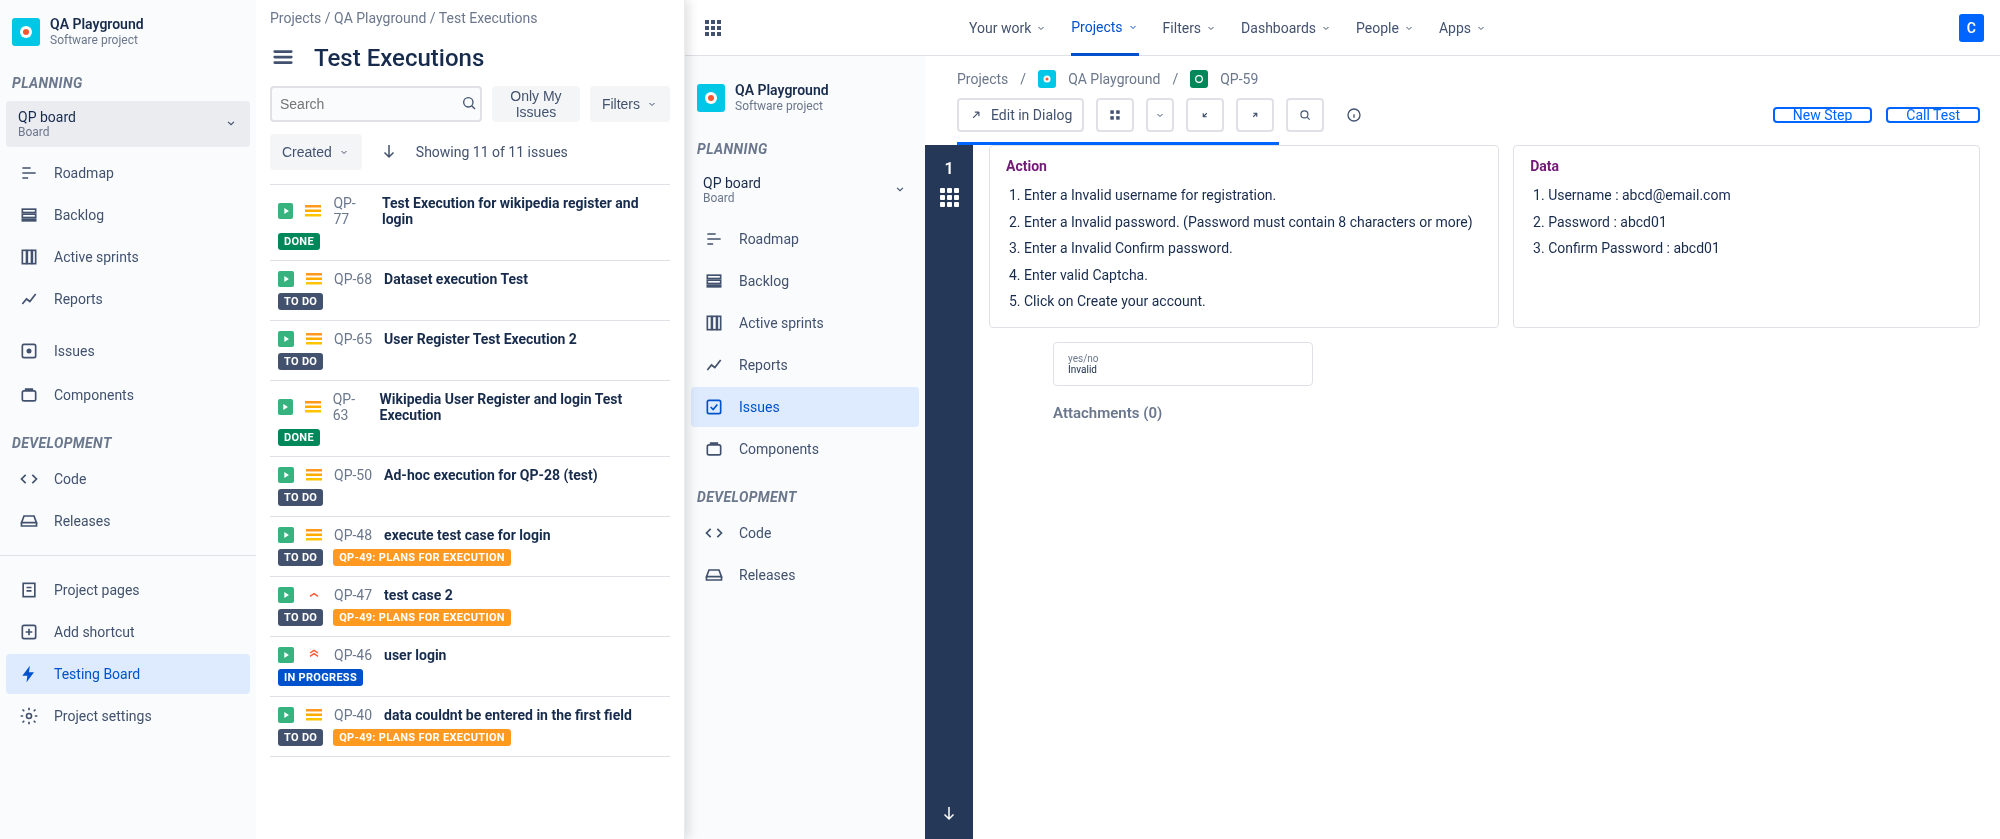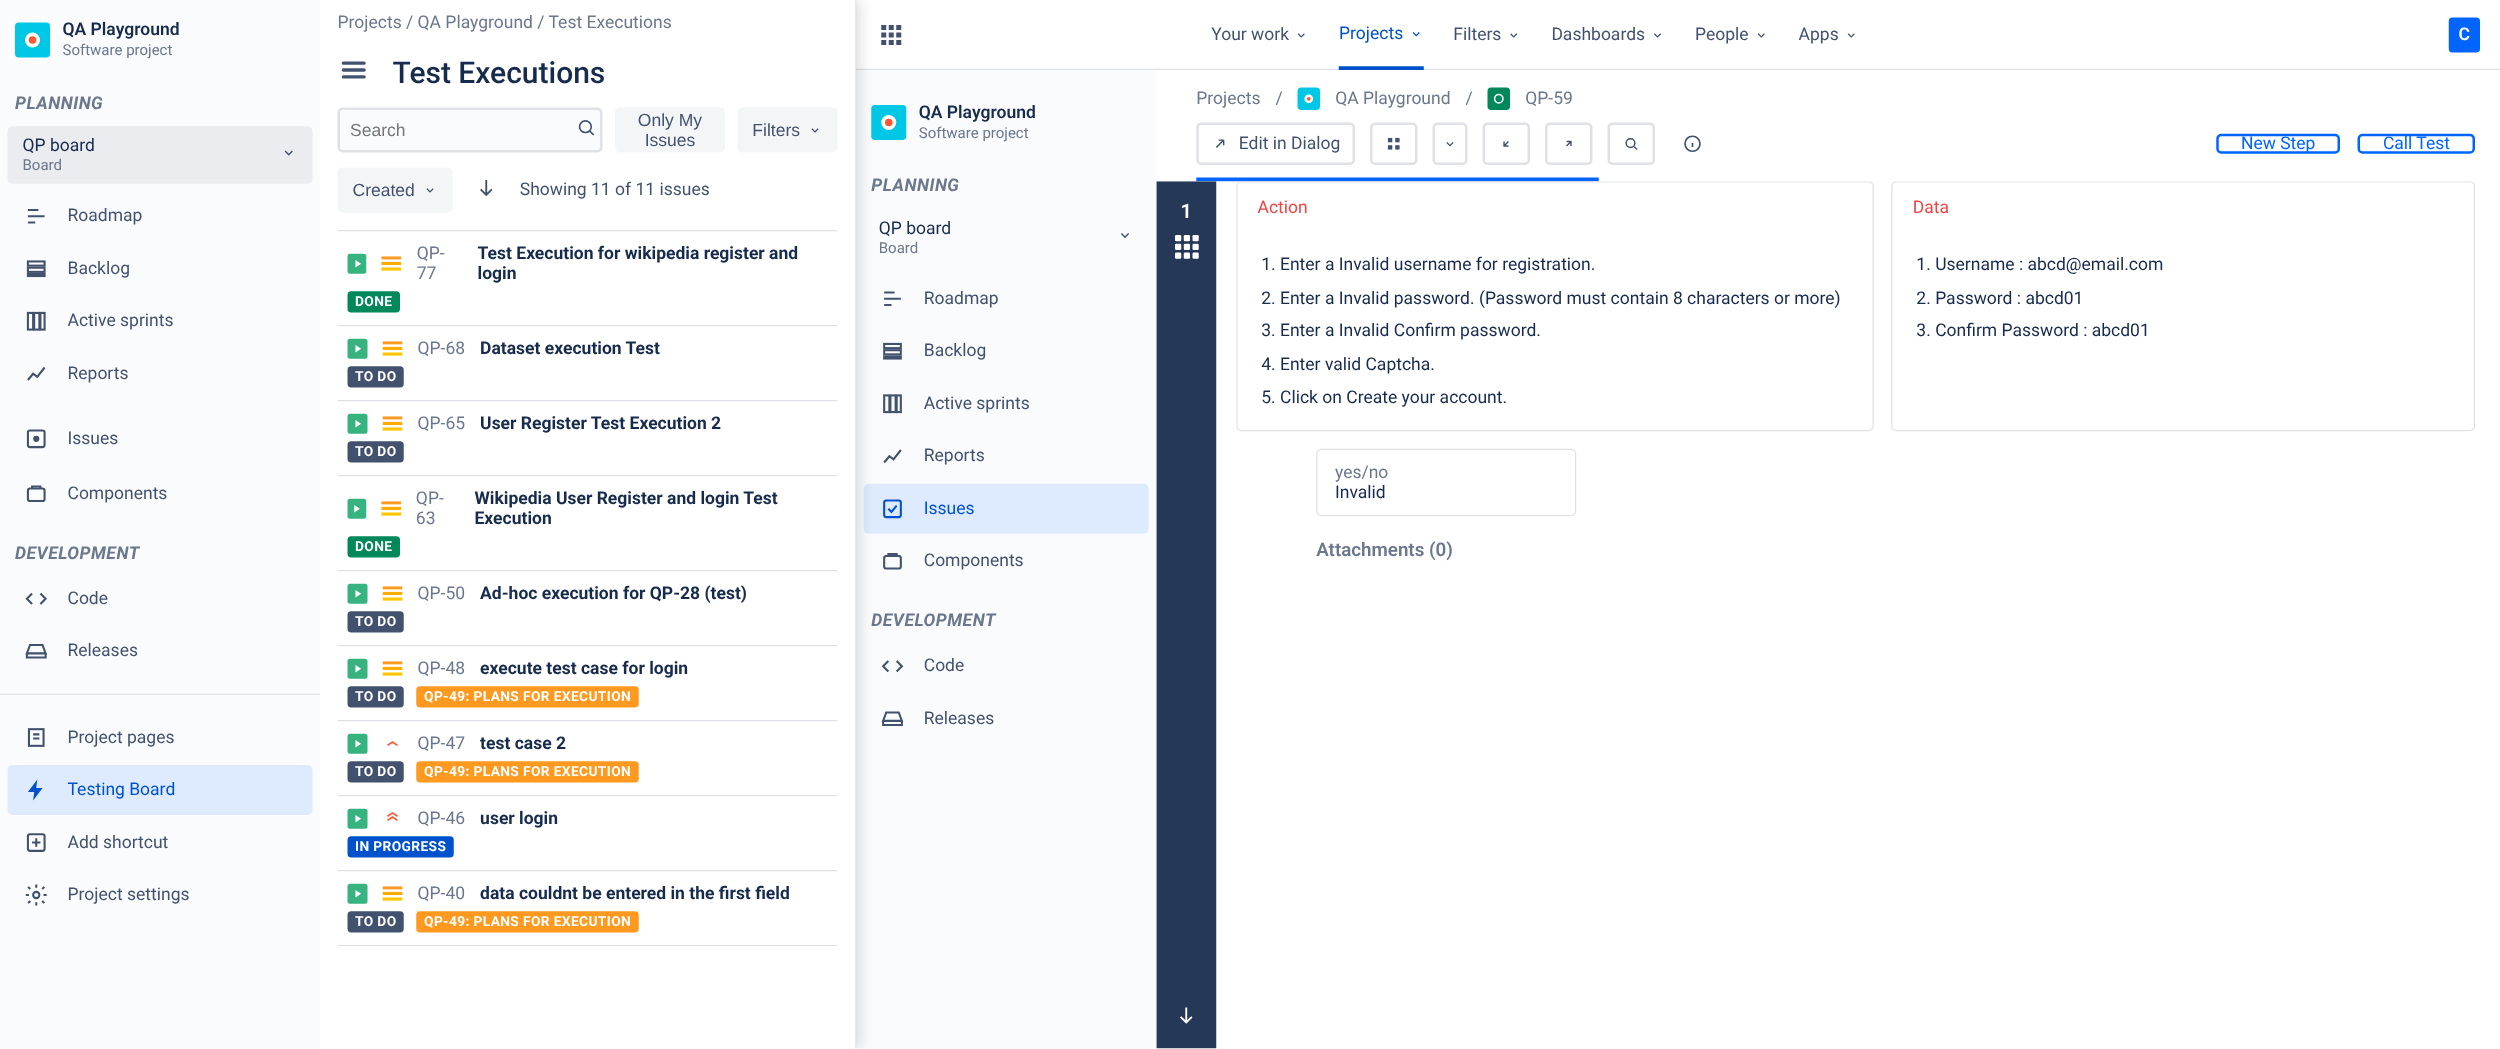--- a/index.html
+++ b/index.html
@@ -74,23 +74,23 @@
 .step-btns { margin-left: auto; display: flex; gap: 14px; }
 .outlined { border: 2px solid #0065FF; color: #0065FF; border-radius: 4px; height: 16px; padding: 0 18px; background: #fff; cursor: pointer; font-size: 14px; display:inline-flex; align-items:center; }
 .step-area { display: flex; gap: 16px; padding: 0 20px 0 0; flex: 1; overflow: hidden; }
 .step-gutter { width: 48px; background: #253858; color: #fff; display: flex; flex-direction: column; align-items: center; padding-top: 14px; gap: 10px; }
 .gutter-grid { display: grid; grid-template-columns: repeat(3, 5px); grid-gap: 2px; }
 .gutter-grid span { width: 5px; height: 5px; background: #fff; border-radius: 1px; }
 .gutter-down { margin-top: auto; margin-bottom: 14px; }
 .col { border: 1px solid #DFE1E6; border-radius: 4px; padding: 12px 16px; font-size: 14px; }
 .col-action { flex: 1.1; }
 .col-data { flex: 1; }
-.col h4 { color: #ef4444; font-weight: 400; font-size: 14px; margin-bottom: 25px; }
+.col h4 { color: #701a75; font-weight: 700; font-size: 14px; margin-bottom: 8px; }
 .col ol { padding-left: 18px; line-height: 1.9; }
-.yesno { border: 1px solid #DFE1E6; border-radius: 4px; padding: 10px 14px; margin: 14px 0 0 64px; width: 208px; font-size: 14px; }
+.yesno { border: 1px solid #DFE1E6; border-radius: 4px; padding: 10px 14px; margin: 14px 0 0 64px; width: 260px; font-size: 10px; }
 .yesno .lbl { color: #6B778C; }
 .attachments { color: #6B778C; font-weight: 600; padding: 18px 0 0 64px; font-size: 15px; }
 .cols-wrap { flex:1; display:flex; flex-direction:column; overflow:auto; }
 .cols { display:flex; gap:14px; }
 </style>
 </head>
 <body>
 
 <div class="app">
 
@@ -199,36 +199,36 @@
       <div id="left-bottom">
           <div class="sb-item">
             <span class="icon">
               <svg width="20" height="20" viewBox="0 0 24 24" fill="none" stroke="currentColor" stroke-width="2">
                 <rect x="5" y="4" width="14" height="16"></rect>
                 <path d="M9 9h6M9 13h6"></path>
               </svg>
             </span>
             <span>Project pages</span>
           </div>
+          <div class="sb-item">
+            <span class="icon">
+              <svg width="20" height="20" viewBox="0 0 24 24" fill="none" stroke="currentColor" stroke-width="2">
+                <rect x="4" y="4" width="16" height="16" rx="2"></rect>
+                <path d="M12 8v8M8 12h8"></path>
+              </svg>
+            </span>
+            <span>Add shortcut</span>
+          </div>
           <div class="sb-item active">
             <span class="icon">
               <svg width="20" height="20" viewBox="0 0 24 24" fill="currentColor">
                 <path d="M13 2L4 14h6l-1 8 9-12h-6z"></path>
               </svg>
             </span>
             <span>Testing Board</span>
-          </div>
-          <div class="sb-item">
-            <span class="icon">
-              <svg width="20" height="20" viewBox="0 0 24 24" fill="none" stroke="currentColor" stroke-width="2">
-                <rect x="4" y="4" width="16" height="16" rx="2"></rect>
-                <path d="M12 8v8M8 12h8"></path>
-              </svg>
-            </span>
-            <span>Add shortcut</span>
           </div>
           <div class="sb-item">
             <span class="icon">
               <svg width="20" height="20" viewBox="0 0 24 24" fill="none" stroke="currentColor" stroke-width="2">
                 <circle cx="12" cy="12" r="3"></circle>
                 <path d="M12 2v3M12 19v3M4.2 4.2l2.1 2.1M17.7 17.7l2.1 2.1M2 12h3M19 12h3M4.2 19.8l2.1-2.1M17.7 6.3l2.1-2.1"></path>
               </svg>
             </span>
             <span>Project settings</span>
           </div>

